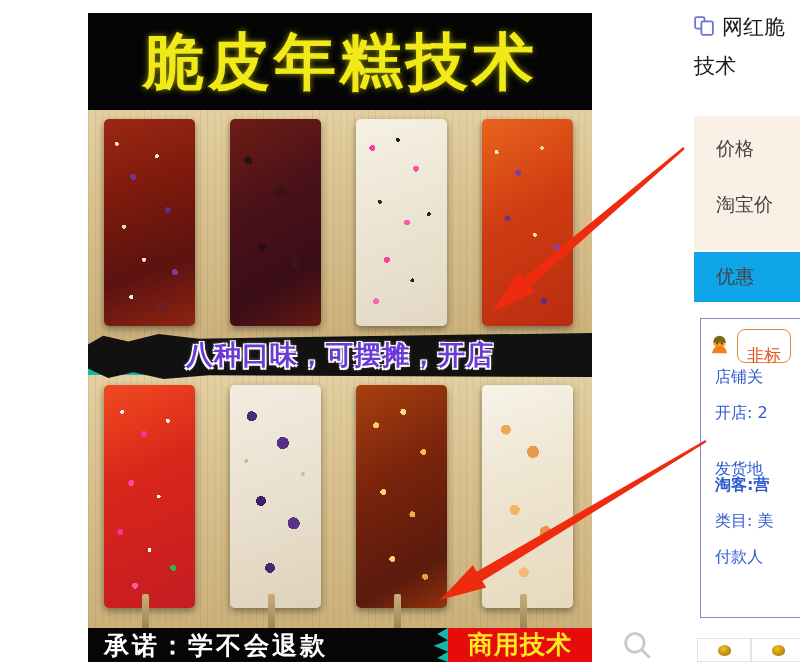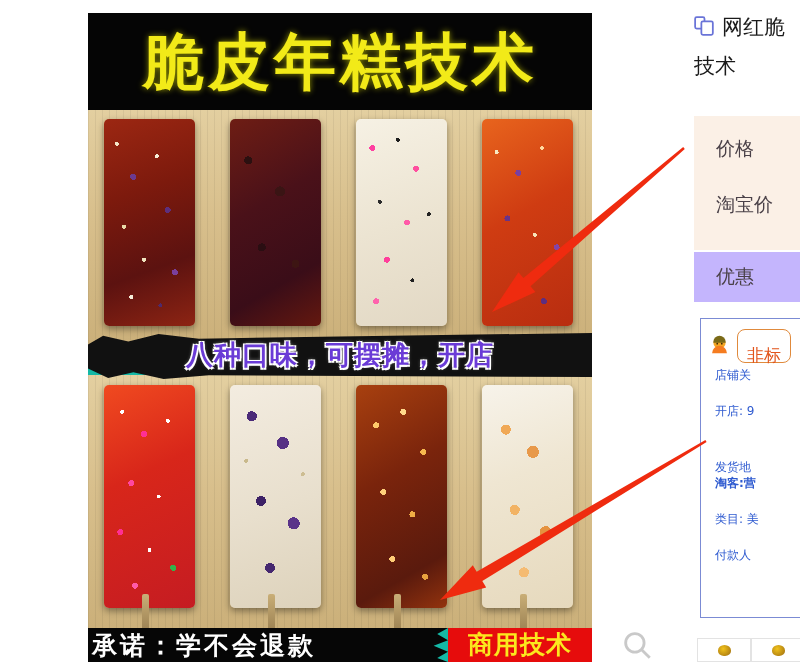--- a/index.html
+++ b/index.html
@@ -147,21 +147,21 @@
       -1.5px  1.5px 0 #fff, 1.5px  1.5px 0 #fff,
        0 0 4px rgba(255,255,255,.7);
   }
 
   
   .promise{
     position:absolute;left:0;top:615px;width:504px;height:34px;display:flex;
   }
   .promise .black{
     position:relative;flex:0 0 360px;background:#060606;
-    display:flex;align-items:center;padding-left:4px;box-sizing:border-box;
+    display:flex;align-items:center;padding-left:16px;box-sizing:border-box;
     clip-path:polygon(0 0,100% 0,97% 18%,100% 36%,96% 52%,100% 70%,97% 88%,100% 100%,0 100%);
   }
   .promise .black span{
     font-family:"DejaVu Sans",sans-serif;font-weight:bold;font-size:25px;
     color:#fff;letter-spacing:3px;white-space:nowrap;
   }
   .promise .red{
     flex:1 1 auto;background:#e60c0c;display:flex;
     justify-content:center;
   }
@@ -182,38 +182,38 @@
     position:absolute;left:2px;top:116px;width:106px;height:134px;
     background:#fbf0e6;
   }
   .price-box .row{
     position:absolute;left:22px;color:#4a4148;font-size:19px;
     font-family:"DejaVu Sans",sans-serif;white-space:nowrap;
   }
   .price-box .row.a{top:20px;}
   .price-box .row.b{top:76px;}
   .promo-box{
-    position:absolute;left:2px;top:252px;width:106px;height:50px;background:#c4b5fd;
+    position:absolute;left:2px;top:252px;width:106px;height:50px;background:#0ea5e9;
   }
   .promo-box .row{
     position:absolute;left:22px;top:12px;color:#4a4148;font-size:19px;
     font-family:"DejaVu Sans",sans-serif;white-space:nowrap;
   }
   .shop-card{
     position:absolute;left:700px;top:318px;width:110px;height:300px;
     border:1px solid #7b8bd4;background:#fff;box-sizing:border-box;
   }
   .shop-head{position:absolute;left:8px;top:10px;display:flex;align-items:center;gap:7px;}
   .badge{
     border:1.5px solid #e08a3c;border-radius:8px;height:21px;line-height:19px;
     padding:16px 9px;color:#e2541b;font-size:17px;white-space:nowrap;
     font-family:"DejaVu Sans",sans-serif;box-sizing:border-box;
   }
   .shop-line{
-    position:absolute;left:14px;color:#2f5bd0;font-size:12px;white-space:nowrap;
+    position:absolute;left:14px;color:#2f5bd0;font-size:16px;white-space:nowrap;
     font-family:"DejaVu Sans",sans-serif;
   }
   .sl0{top:48px;} .sl1{top:84px;} .sl2{top:117px;margin-top:23px;}
   .sl3{top:156px;font-weight:bold;} .sl4{top:192px;} .sl5{top:228px;}
   .mag{position:absolute;left:620px;top:628px;}
   .thumbs{
     position:absolute;left:697px;top:638px;width:110px;height:24px;
     display:flex;gap:0;
   }
   .thumb{width:54px;height:24px;border:1px solid #e3e3e3;box-sizing:border-box;
@@ -327,21 +327,21 @@
           <circle cx="12" cy="10" r="7" fill="#f5a623"></circle>
           <path d="M5 9a7 7 0 0114 0v1H5z" fill="#7a6a18"></path>
           <circle cx="9.4" cy="11" r="1" fill="#3a2a08"></circle>
           <circle cx="14.6" cy="11" r="1" fill="#3a2a08"></circle>
           <path d="M3.5 22a8.5 8.5 0 0117 0z" fill="#f57c20"></path>
         </svg>
       </span>
       <span class="badge">非标</span>
     </div>
     <div class="shop-line sl0">店铺关</div>
-    <div class="shop-line sl1">开店: 9</div>
+    <div class="shop-line sl1">开店: 2</div>
     <div class="shop-line sl2">发货地</div>
     <div class="shop-line sl3">淘客:营</div>
     <div class="shop-line sl4">类目: 美</div>
     <div class="shop-line sl5">付款人</div>
   </div>
 
   <span class="mag">
     <svg width="34" height="34" viewBox="0 0 24 24" fill="none" stroke="#c9c9c9" stroke-width="2">
       <circle cx="10.5" cy="10.5" r="6.5"></circle>
       <line x1="15.3" y1="15.3" x2="21" y2="21"></line>

